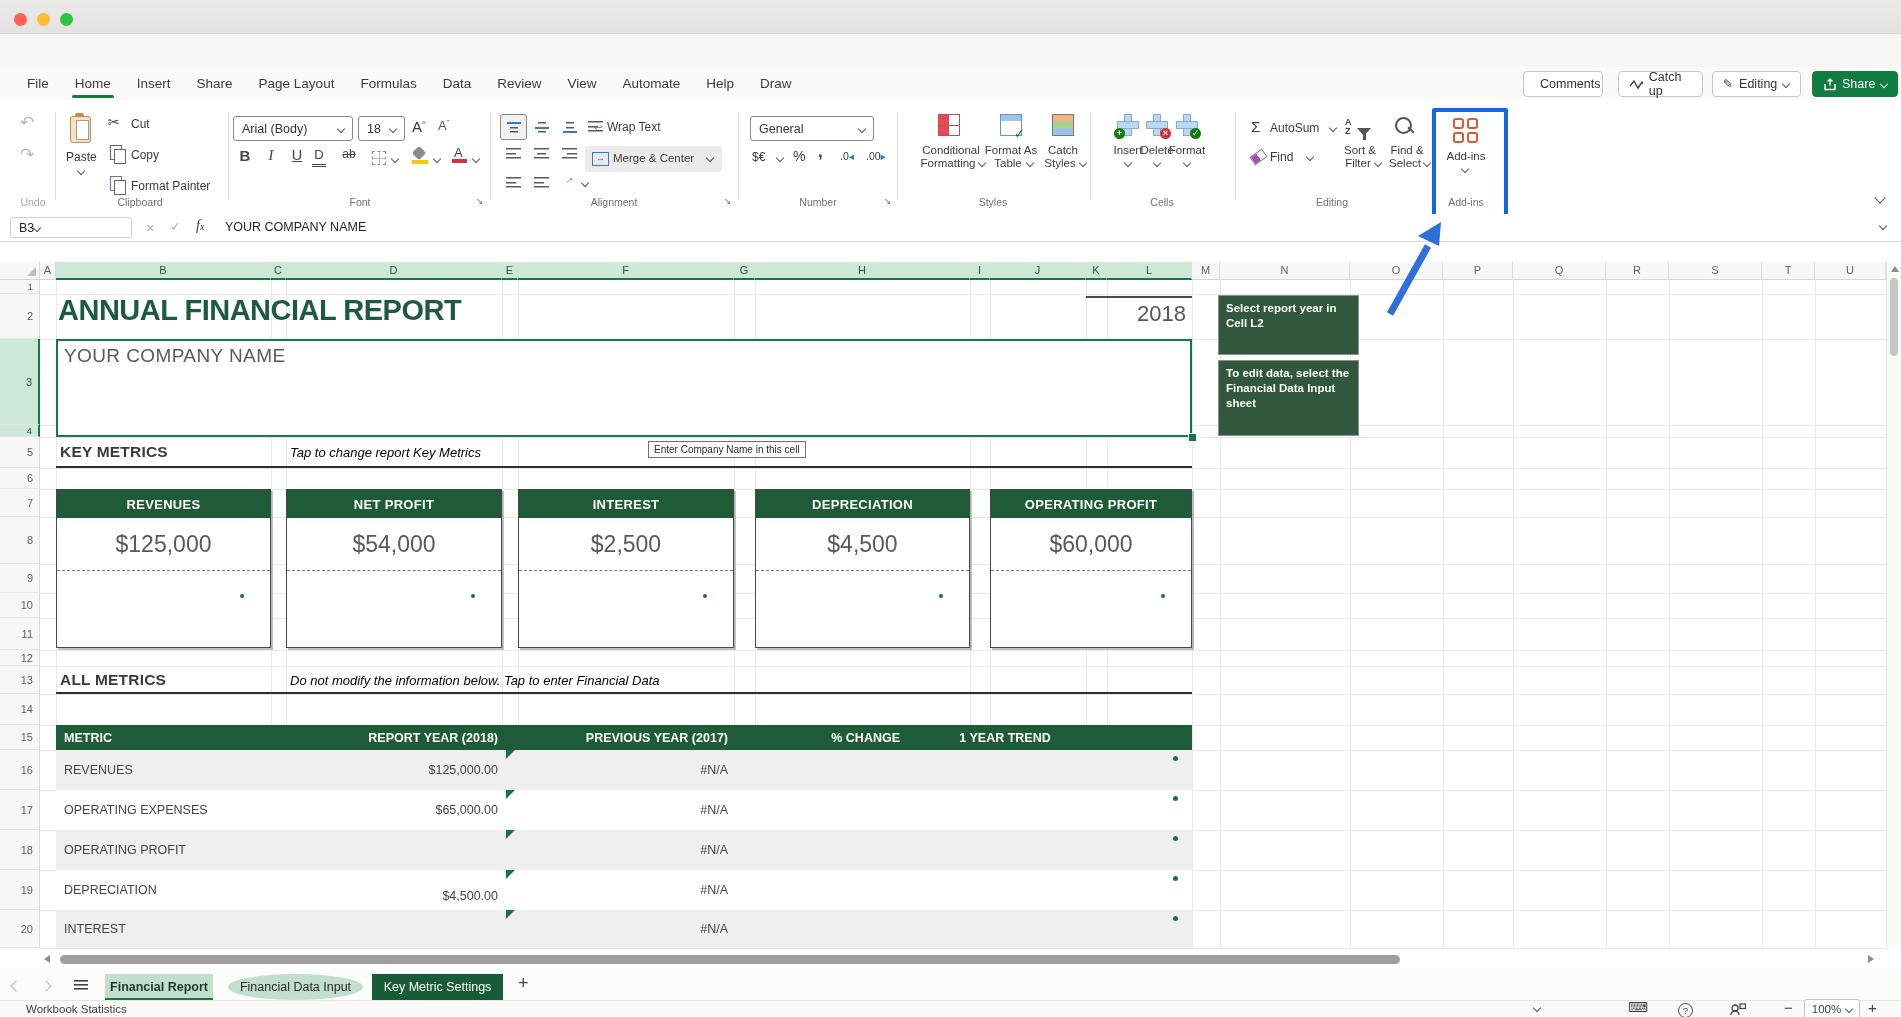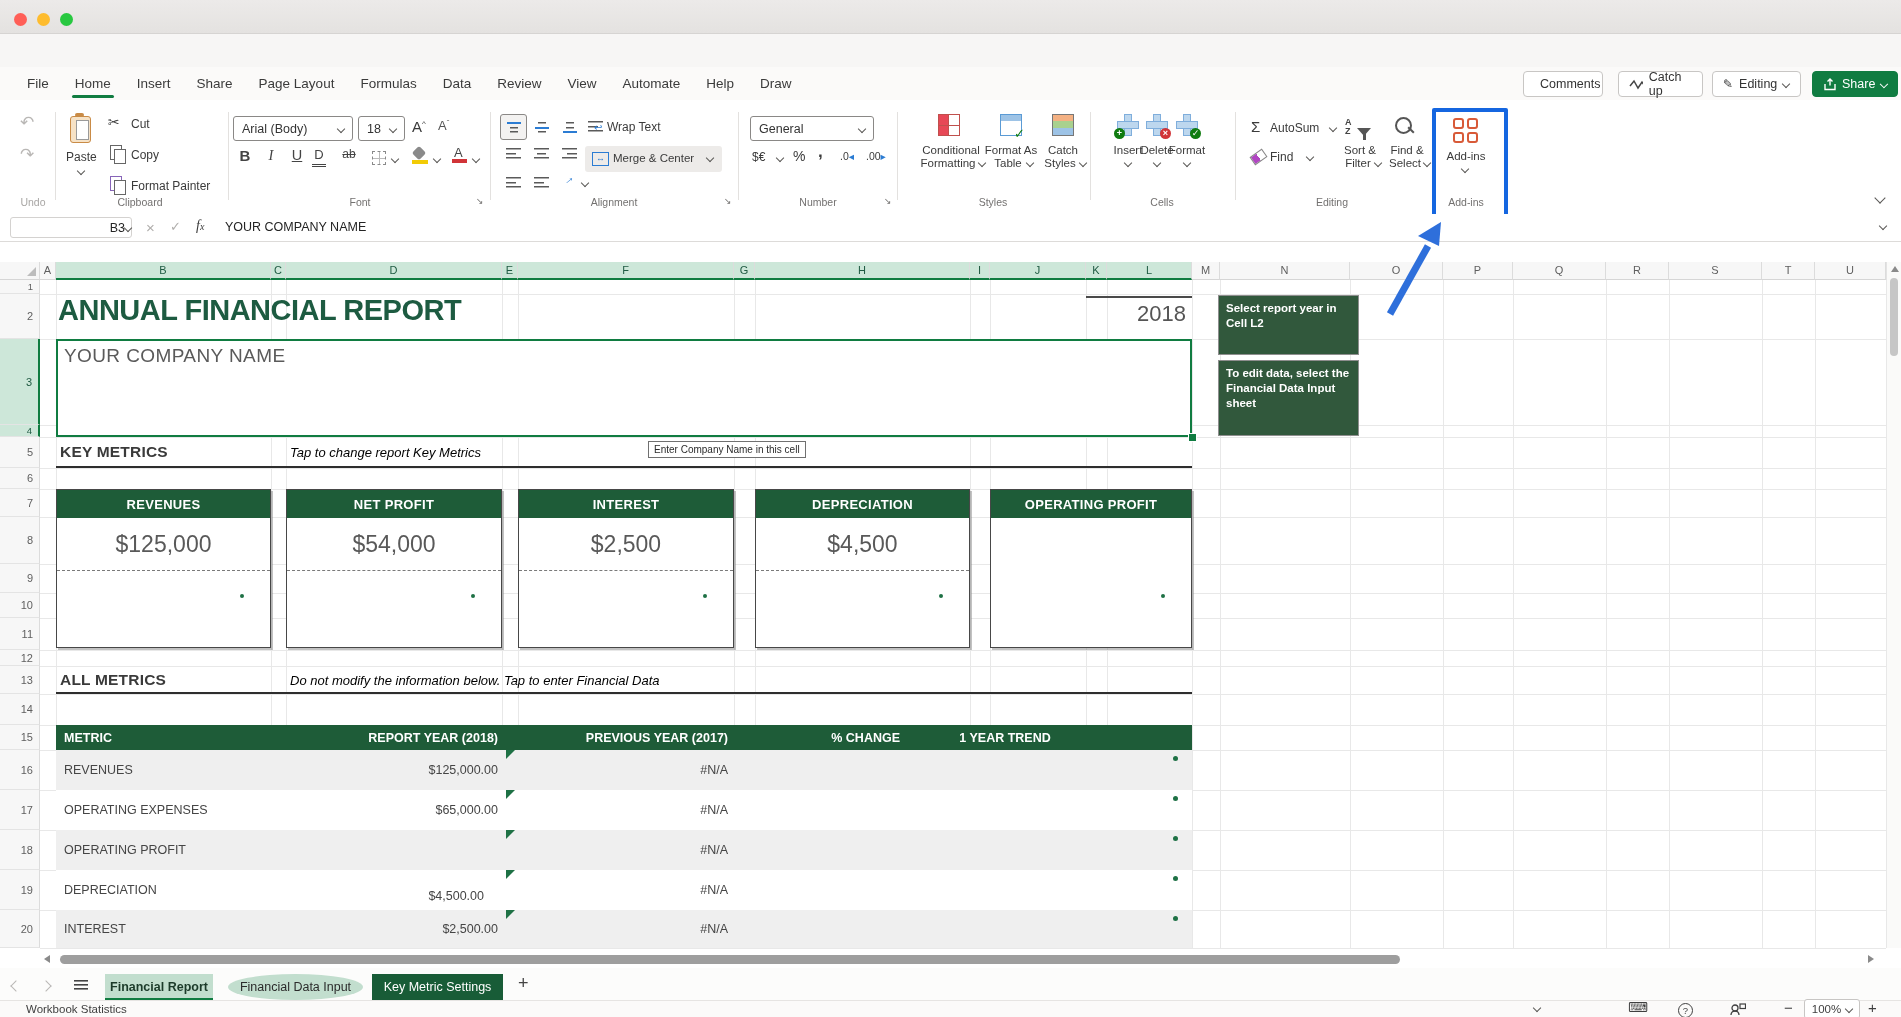--- a/index.html
+++ b/index.html
@@ -81,21 +81,21 @@
   .magicon:after{content:"";position:absolute;left:10px;top:10px;width:8px;height:2px;background:#555;transform:rotate(45deg)}
   .funnel{position:absolute;width:0;height:0;border-left:7px solid transparent;border-right:7px solid transparent;border-top:8px solid #555}
   .funnel:after{content:"";position:absolute;left:-1.5px;top:-8px;width:3px;height:12px;background:#555}
   .sorttxt{position:absolute;font-size:9px;font-weight:bold;color:#444;line-height:9px}
   .eraser{position:absolute;width:13px;height:8px;transform:rotate(-35deg);background:linear-gradient(90deg,#B146C2 0 50%,#fff 50%);border:1px solid #888}
   .addinsicon{position:absolute;width:26px;height:26px;display:grid;grid-template-columns:11px 11px;grid-template-rows:11px 11px;gap:3px}
   .addinsicon i{border:2px solid #D85A38;border-radius:3px;box-sizing:border-box}
   .bluebox{position:absolute;border:4px solid #1566E0;border-radius:2px}
   
   .fbar{position:absolute;left:0;top:214px;width:100%;height:27px;background:#fff;border-bottom:1px solid #DDDBD9}
-  .namebox{position:absolute;left:10px;top:3px;width:122px;height:21px;border:1px solid #D4D2D0;border-radius:3px;display:flex;align-items:center;justify-content:flex-end;padding:0 0;box-sizing:border-box;font-size:12.5px}
+  .namebox{position:absolute;left:10px;top:3px;width:122px;height:21px;border:1px solid #D4D2D0;border-radius:3px;display:flex;align-items:center;justify-content:flex-start;padding:0 8px;box-sizing:border-box;font-size:12.5px}
   .fx{font-family:"Liberation Serif","DejaVu Serif",serif;font-style:italic;font-size:14px;color:#3b3b3b}
   
   .hdr{position:absolute;top:262px;height:18px;box-sizing:border-box;background:#F7F7F7;border-right:1px solid #DCDCDC;border-bottom:1px solid #D6D6D6;
        font-size:11px;color:#5f5f5f;text-align:center;line-height:17px;overflow:visible}
   .hdr.sel{background:#CDE7D9;color:#205B43;border-bottom:2.5px solid #107C41}
   .gut{position:absolute;left:0;width:40px;box-sizing:border-box;background:#F7F7F7;border-right:1px solid #DCDCDC;border-bottom:1px solid #E4E4E4;
        font-size:11px;color:#5f5f5f;text-align:right;padding-right:6px}
   .gut.sel{background:#CDE7D9;color:#205B43;border-right:2px solid #107C41}
   .corner{position:absolute;left:0;top:262px;width:40px;height:18px;background:#F7F7F7;border-right:1px solid #DCDCDC;border-bottom:1px solid #D6D6D6;box-sizing:border-box}
   .corner:after{content:"";position:absolute;right:3px;bottom:3px;border-left:9px solid transparent;border-bottom:9px solid #BDBDBD}
@@ -452,20 +452,21 @@
           <div class="cardval">$2,500</div>
           <div class="carddot"></div>
         </div>
         <div class="card" style="left: 755px; top: 489px; width: 215px; height: 159px; z-index: 3;">
           <div class="cardhead">DEPRECIATION</div>
           <div class="cardval">$4,500</div>
           <div class="carddot"></div>
         </div>
         <div class="card" style="left: 990px; top: 489px; width: 202px; height: 159px; z-index: 3;">
           <div class="cardhead">OPERATING PROFIT</div>
+          <div class="cardval">$60,000</div>
           <div class="carddot"></div>
         </div>
       </div>
 
     <div class="h2" style="left:60px;top:671px;z-index:3">ALL METRICS</div>
     <div class="hint" style="left:290px;top:673px;z-index:3">Do not modify the information below. Tap to enter Financial Data</div>
     <div class="rule" style="left:56px;top:692px;width:1136px;z-index:3"></div>
 
     <div class="tblhead" style="top:725px;z-index:3" id="tblhead">
         <div class="cell" style="left: 8px; width: 200px; justify-content: flex-start;">METRIC</div>
@@ -490,28 +491,27 @@
         <div class="flag" style="left: 506px; top: 790px; z-index: 3;"></div>
         <div class="dot" style="left: 1173px; top: 796px; z-index: 3;"></div>
         <div class="tblrow" style="top: 830px; height: 40px; background: rgb(239, 239, 239); z-index: 2;">
           <div class="cell" style="left: 8px; width: 200px; justify-content: flex-start;">OPERATING PROFIT</div>
           <div class="cell" style="left: 474px; width: 198px; justify-content: flex-end;">#N/A</div>
         </div>
         <div class="flag" style="left: 506px; top: 830px; z-index: 3;"></div>
         <div class="dot" style="left: 1173px; top: 836px; z-index: 3;"></div>
         <div class="tblrow" style="top: 870px; height: 40px; background: rgb(255, 255, 255); z-index: 2;">
           <div class="cell" style="left: 8px; width: 200px; justify-content: flex-start;">DEPRECIATION</div>
-          <div class="cell" style="left: 200px; width: 228px; justify-content: flex-end; margin-top: 12px;">$4,500.00</div>
+          <div class="cell" style="left: 214px; width: 228px; justify-content: flex-end; margin-top: 12px;">$4,500.00</div>
           <div class="cell" style="left: 474px; width: 198px; justify-content: flex-end;">#N/A</div>
         </div>
         <div class="flag" style="left: 506px; top: 870px; z-index: 3;"></div>
         <div class="dot" style="left: 1173px; top: 876px; z-index: 3;"></div>
         <div class="tblrow" style="top: 910px; height: 38px; background: rgb(239, 239, 239); z-index: 2;">
           <div class="cell" style="left: 8px; width: 200px; justify-content: flex-start;">INTEREST</div>
-          <div class="cell" style="left: 214px; width: 228px; justify-content: flex-end;">$2,500.00</div>
           <div class="cell" style="left: 474px; width: 198px; justify-content: flex-end;">#N/A</div>
         </div>
         <div class="flag" style="left: 506px; top: 910px; z-index: 3;"></div>
         <div class="dot" style="left: 1173px; top: 916px; z-index: 3;"></div>
       </div>
 
     <div class="callout" style="top:295px;height:60px;z-index:4">Select  report year in Cell L2</div>
     <div class="callout" style="top:360px;height:76px;z-index:4">To edit data, select the Financial Data Input sheet</div>
 
     <svg class="abs" style="left:1378px;top:218px;z-index:9" width="90" height="104">

